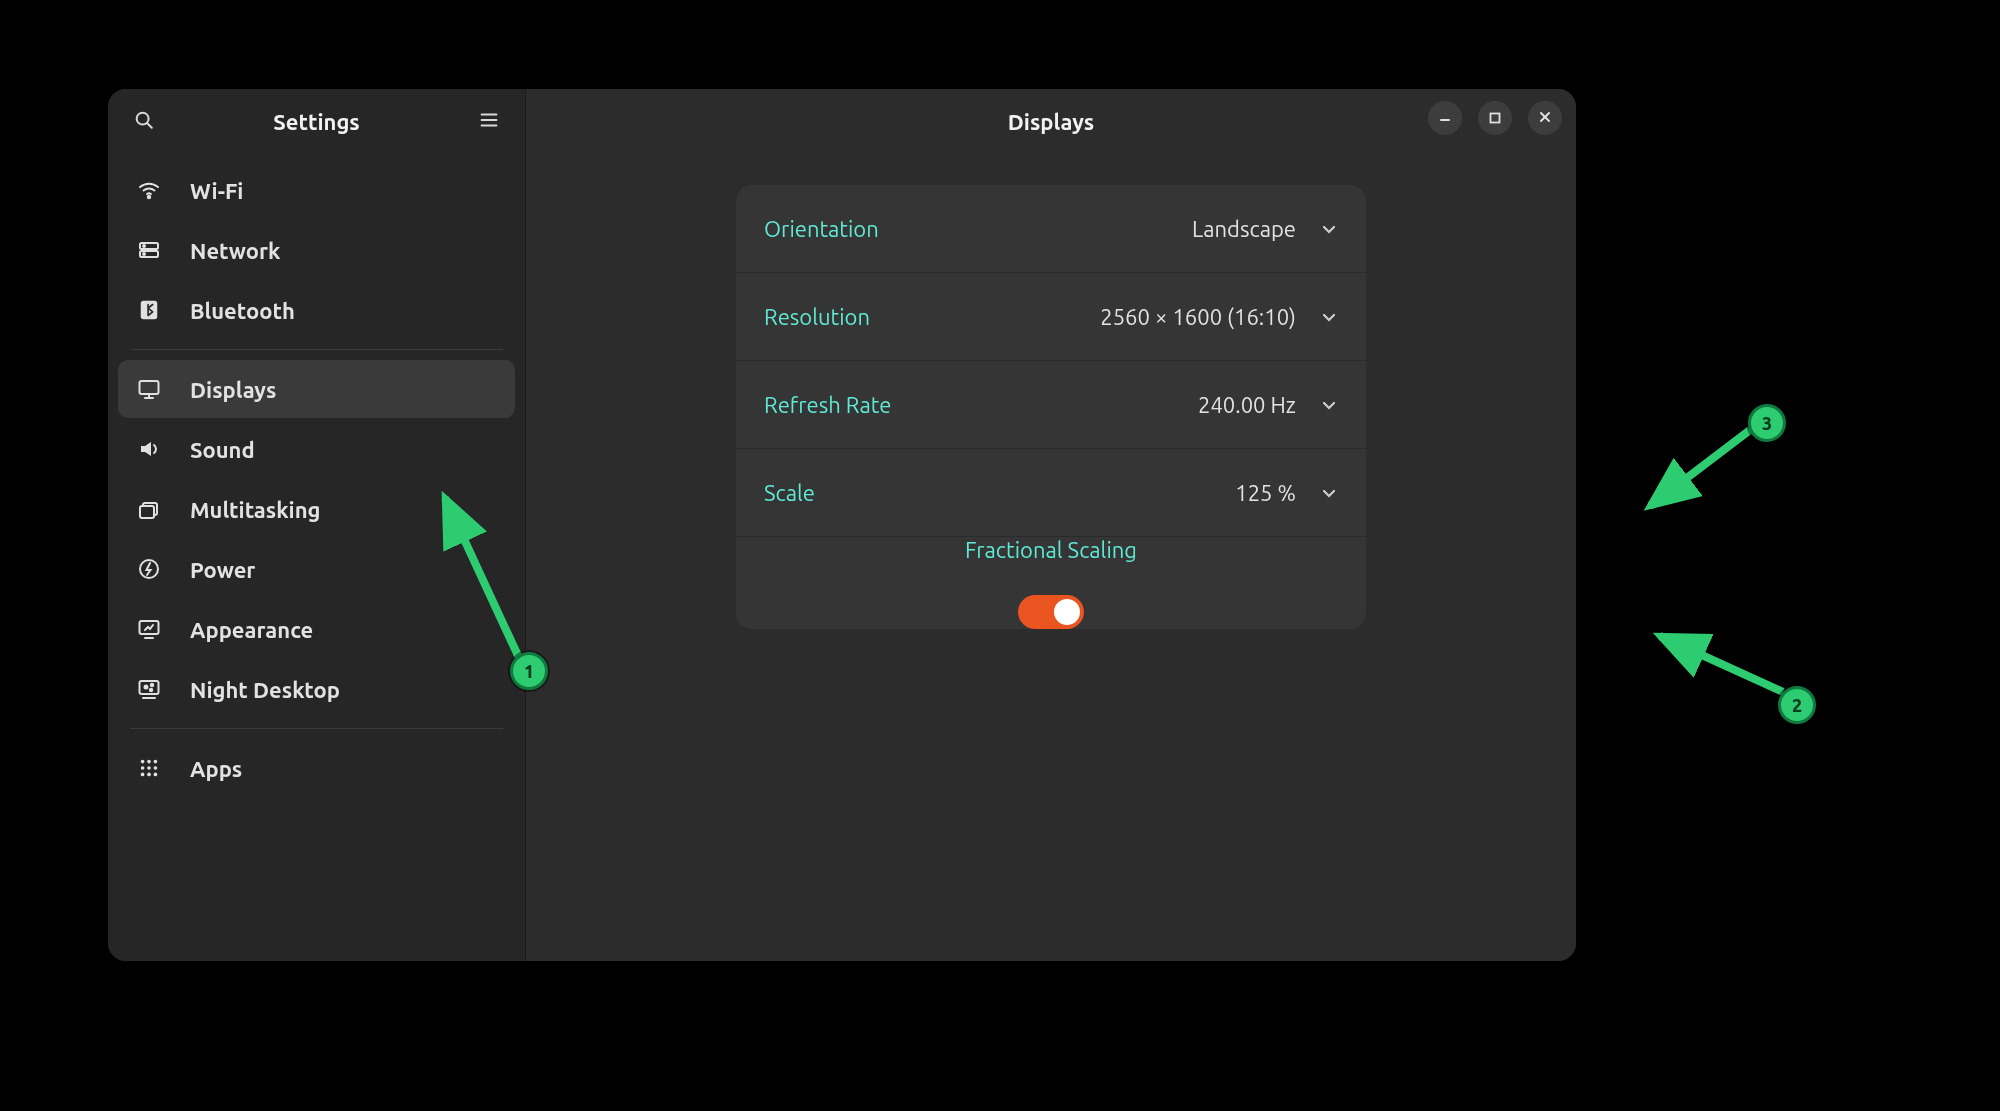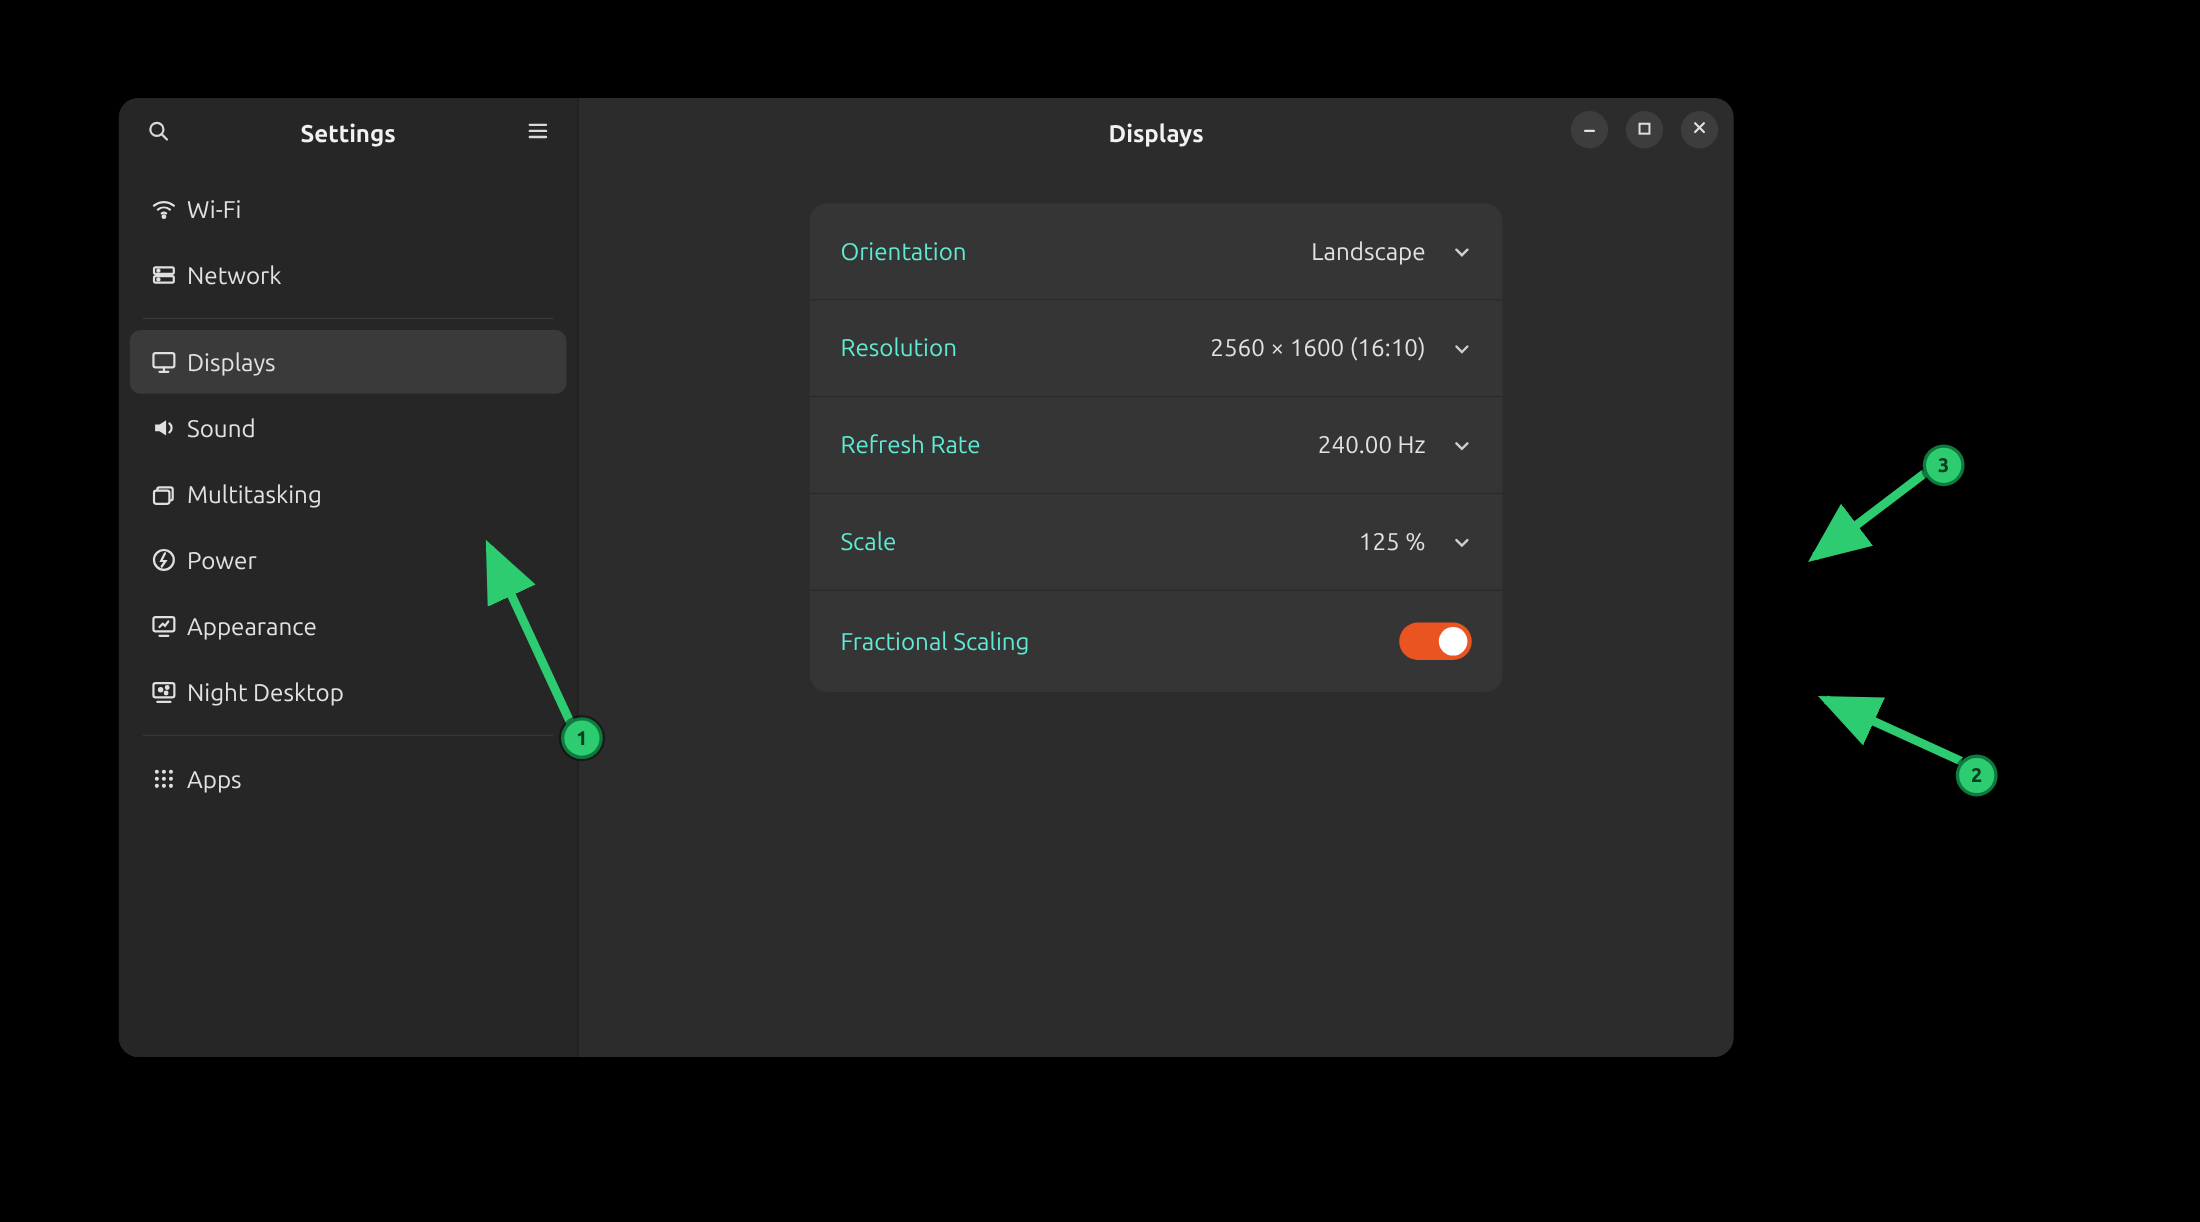--- a/index.html
+++ b/index.html
@@ -61,27 +61,28 @@
   .sidebar-list {
     padding: 8px 10px;
     display: flex;
     flex-direction: column;
     gap: 2px;
     overflow-y: auto;
   }
   .sidebar-item {
     display: flex;
     align-items: center;
-    gap: 8px;
+    gap: 28px;
     height: 58px;
     padding: 0 18px;
     border-radius: 10px;
     color: #e2e2e2;
     font-size: 22px;
     cursor: pointer;
+    font-weight: bold;
   }
   .sidebar-item.active {
     background: #3a3a3a;
   }
   .sidebar-item .item-icon {
     width: 26px;
     height: 26px;
     display: flex;
     align-items: center;
     justify-content: center;
@@ -256,20 +257,29 @@
         <span class="item-icon">
           <svg width="24" height="24" viewBox="0 0 24 24" fill="none" stroke="currentColor" stroke-width="2" stroke-linecap="round">
               <rect x="3" y="5" width="18" height="6" rx="1.5"></rect>
               <rect x="3" y="13" width="18" height="6" rx="1.5"></rect>
               <circle cx="7" cy="8" r="1" fill="currentColor"></circle>
               <circle cx="7" cy="16" r="1" fill="currentColor"></circle>
             </svg>
         </span>
         <span>Network</span>
       </div>
+      <div class="sidebar-item">
+        <span class="item-icon">
+          <svg width="22" height="22" viewBox="0 0 24 24" fill="currentColor">
+              <rect x="3" y="2" width="18" height="20" rx="3"></rect>
+              <path d="M11 6v12l5-4-5-4 5-4-5 4" fill="none" stroke="#262626" stroke-width="1.8" stroke-linejoin="round" stroke-linecap="round"></path>
+            </svg>
+        </span>
+        <span>Bluetooth</span>
+      </div>
 
       <div class="sidebar-sep"></div>
 
       <div class="sidebar-item active">
         <span class="item-icon">
           <svg width="24" height="24" viewBox="0 0 24 24" fill="none" stroke="currentColor" stroke-width="2" stroke-linecap="round">
               <rect x="2.5" y="4" width="19" height="13" rx="2"></rect>
               <line x1="8" y1="21" x2="16" y2="21"></line>
               <line x1="12" y1="17" x2="12" y2="21"></line>
             </svg>
@@ -416,21 +426,21 @@
           <div class="row-label">Scale</div>
           <div class="row-right">
             <span>125 %</span>
             <span class="chev">
               <svg width="16" height="16" viewBox="0 0 16 16" fill="none" stroke="currentColor" stroke-width="2.2" stroke-linecap="round">
                   <polyline points="3,6 8,11 13,6"></polyline>
                 </svg>
             </span>
           </div>
         </div>
-        <div class="row" style="min-height:92px;">
+        <div class="row" style="min-height:92px;flex-direction:column;">
           <div class="row-left">
             <div class="row-label">Fractional Scaling</div>
           </div>
           <div class="row-right">
             <div class="toggle">
               <div class="knob"></div>
             </div>
           </div>
         </div>
       </div>

